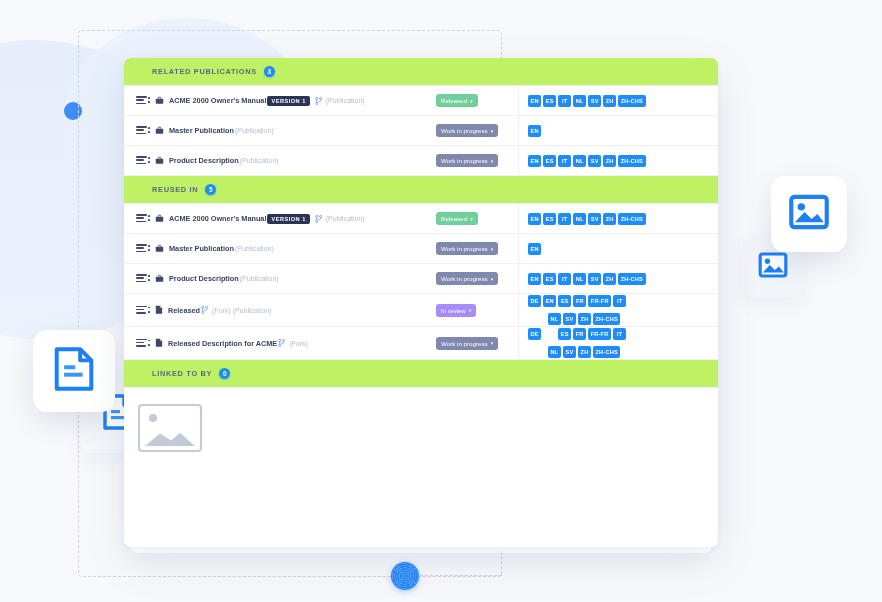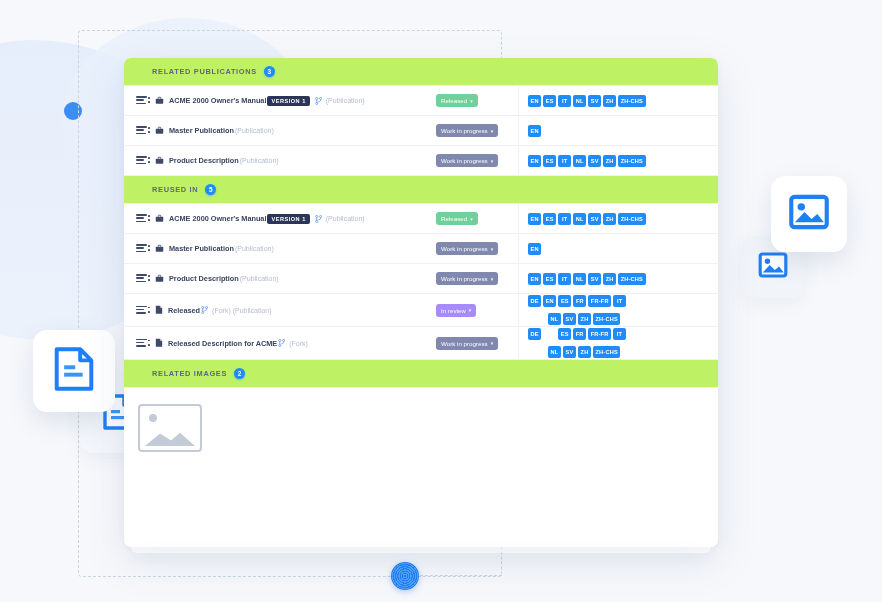--- a/index.html
+++ b/index.html
@@ -542,25 +542,25 @@
             <span class="chip">NL</span>
             <span class="chip">SV</span>
             <span class="chip">ZH</span>
             <span class="chip">ZH-CHS</span>
           </div>
         </div>
       </div>
     </div>
 
 
-
   <div class="section-head">
-    <span class="section-title">RELATED IMAGES</span>
-    <span class="count-badge">2</span>
+    <span class="section-title">LINKED TO BY</span>
+    <span class="count-badge">0</span>
   </div>
+
   <div class="img-area">
     <div class="img-ph">
       <span class="sun"></span>
       <span class="mtn"></span>
     </div>
   </div>
 </div>
 <div class="panel-edge"></div>
 
 </body></html>

